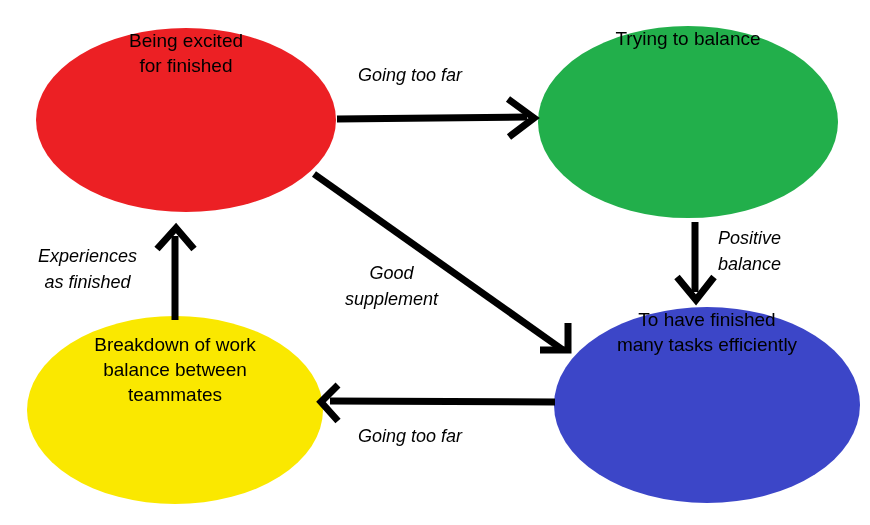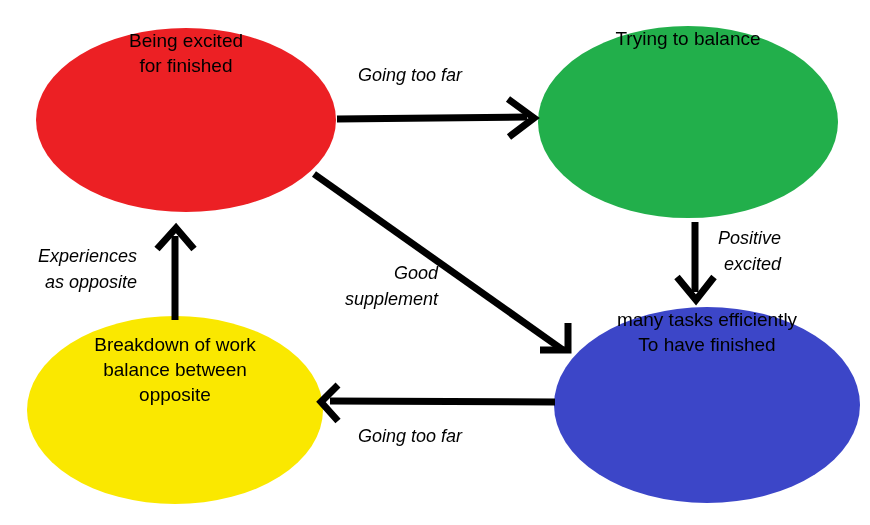--- a/index.html
+++ b/index.html
@@ -39,21 +39,21 @@
   }
   .edge-label {
     position: absolute;
     color: #000000;
     font-style: italic;
     font-size: 18px;
     line-height: 1.45;
     font-family: "Liberation Sans", sans-serif;
     white-space: nowrap;
   }
-  .edge-label.left { text-align: right; }
+  .edge-label.left { text-align: center; }
 </style>
 </head>
 <body>
 
 <div id="canvas" style="background: rgb(255, 255, 255);">
 
   <svg id="diagram-svg" viewBox="0 0 870 525">
 
     <ellipse cx="186" cy="120" rx="150" ry="92" fill="#EC2024"></ellipse>
 
@@ -93,46 +93,46 @@
   <div class="node-text" style="left:36px; top:28px; width:300px; height:184px;">
     <span>Being excited</span>
     <span>for finished</span>
   </div>
 
   <div class="node-text" style="left:538px; top:26px; width:300px; height:192px;">
     <span>Trying to balance</span>
   </div>
 
   <div class="node-text" style="left:554px; top:307px; width:306px; height:196px;">
+    <span>To have finished</span>
     <span>many tasks efficiently</span>
-    <span>To have finished</span>
   </div>
 
   <div class="node-text" style="left:27px; top:332px; width:296px; height:188px;">
     <span>Breakdown of work</span>
     <span>balance between</span>
-    <span>opposite</span>
+    <span>teammates</span>
   </div>
 
   <div class="edge-label left" style="left:358px; top:62px;">
     <div>Going too far</div>
   </div>
 
   <div class="edge-label left" style="left:718px; top:225px;">
     <div>Positive</div>
-    <div>excited</div>
+    <div>balance</div>
   </div>
 
   <div class="edge-label left" style="left:358px; top:423px;">
     <div>Going too far</div>
   </div>
 
   <div class="edge-label left" style="left:38px; top:243px;">
     <div>Experiences</div>
-    <div>as opposite</div>
+    <div>as finished</div>
   </div>
 
   <div class="edge-label left" style="left:345px; top:260px;">
     <div>Good</div>
     <div>supplement</div>
   </div>
 
 </div>
 
 </body></html>

